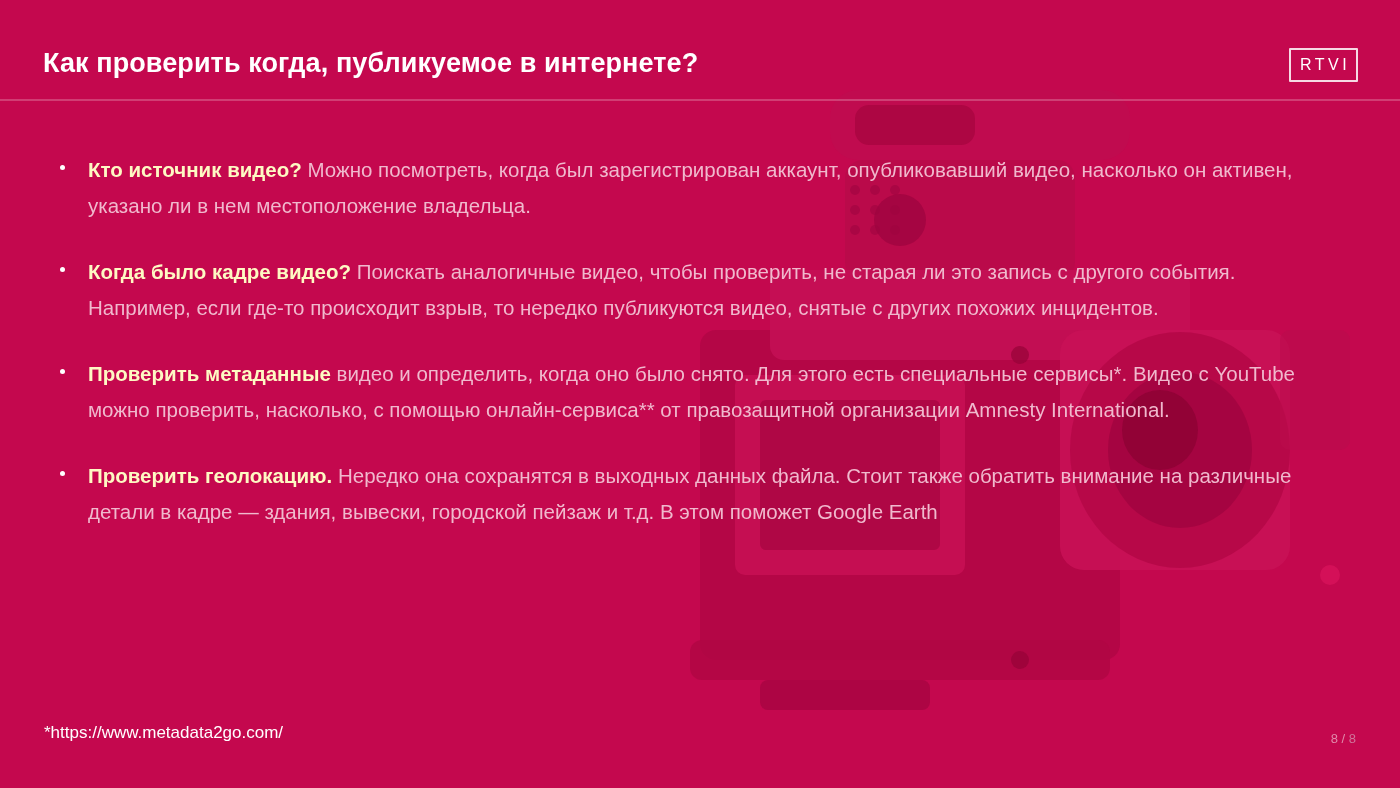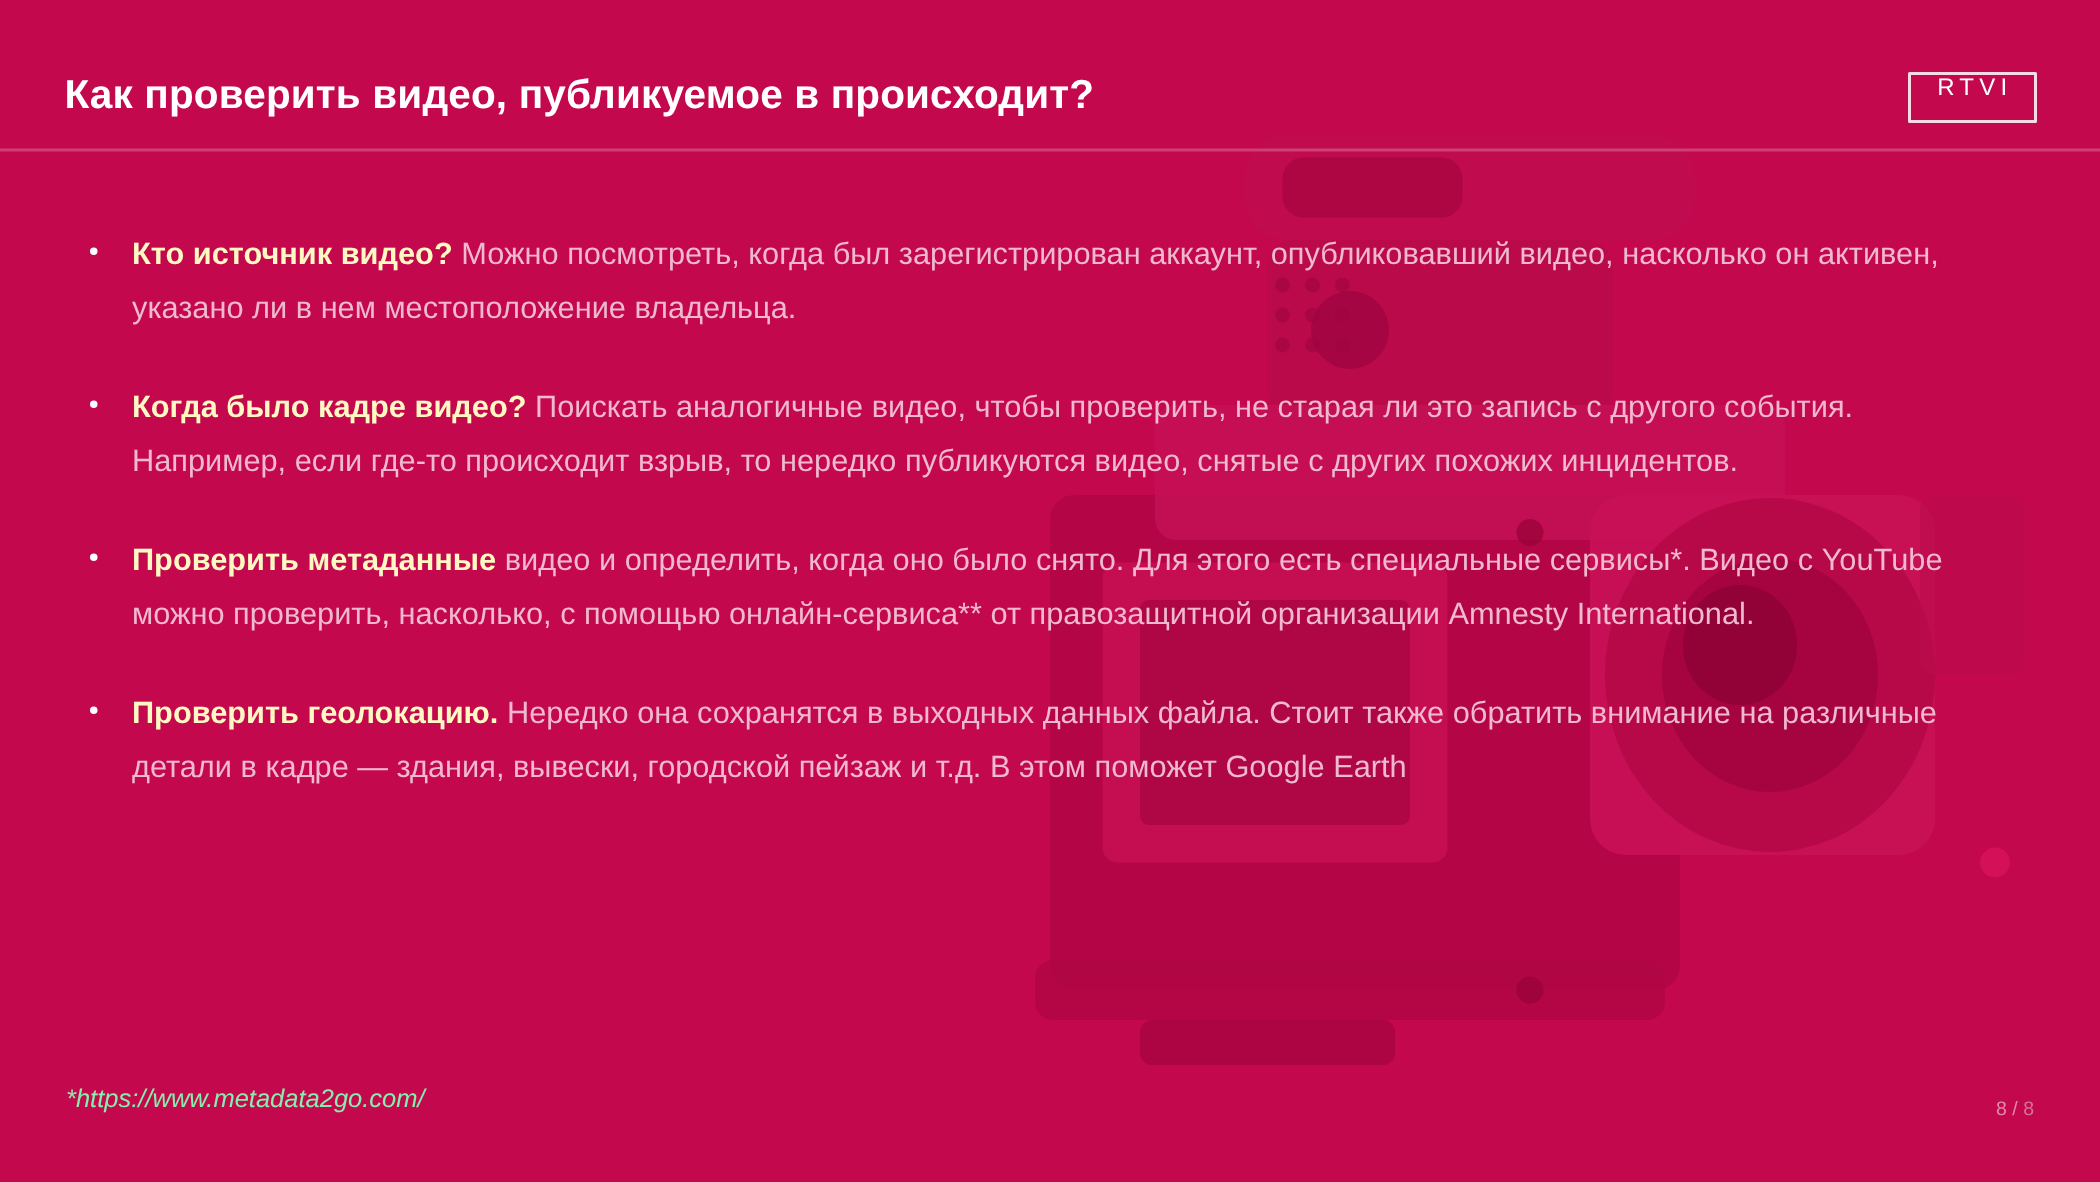--- a/index.html
+++ b/index.html
@@ -49,25 +49,26 @@
     font-weight: bold;
     color: #ffffff;
     letter-spacing: 0.1px;
     white-space: nowrap;
   }
 
   .logo {
     position: absolute;
     right: 42px;
     top: 48px;
-    width: 86px;
+    width: 69px;
     height: 34px;
     border: 2px solid rgba(255,255,255,0.85);
     border-radius: 1px;
     display: flex;
+    align-items: center;
     justify-content: center;
   }
   .logo-text {
     color: #ffffff;
     font-size: 16px;
     letter-spacing: 3.5px;
     font-weight: 400;
     padding-left: 3px;
   }
 
@@ -104,24 +105,23 @@
     color: #fef9c3;
     font-weight: bold;
   }
 
   
   .footnotes {
     position: absolute;
     left: 44px;
     bottom: 42px;
     z-index: 2;
-    color: #86efac;
+    color: #ffffff;
     font-size: 17px;
     line-height: 26px;
-    font-style: italic;
   }
   .footnote { display: block; }
 
   .page-number {
     position: absolute;
     right: 44px;
     bottom: 42px;
     z-index: 2;
     font-size: 13px;
     color: #e08aaa;
@@ -176,21 +176,21 @@
       <rect x="760" y="680" width="170" height="30" rx="8" fill="#a40440" opacity="0.7"></rect>
 
       <circle cx="1020" cy="355" r="9" fill="#960338" opacity="0.7"></circle>
       <circle cx="1020" cy="660" r="9" fill="#960338" opacity="0.7"></circle>
       <circle cx="1330" cy="575" r="10" fill="#e0165f" opacity="0.6"></circle>
       <rect x="1280" y="330" width="70" height="120" rx="10" fill="#bb0b4c" opacity="0.6"></rect>
     </svg>
   </div>
 
   <div class="header">
-    <div class="slide-title">Как проверить видео, публикуемое в происходит?</div>
+    <div class="slide-title">Как проверить когда, публикуемое в интернете?</div>
     <div class="logo">
       <span class="logo-text">RTVI</span>
     </div>
     <div class="header-rule"></div>
   </div>
 
   <div class="content">
 
     <div class="bullet">
       <span class="dot"></span>

